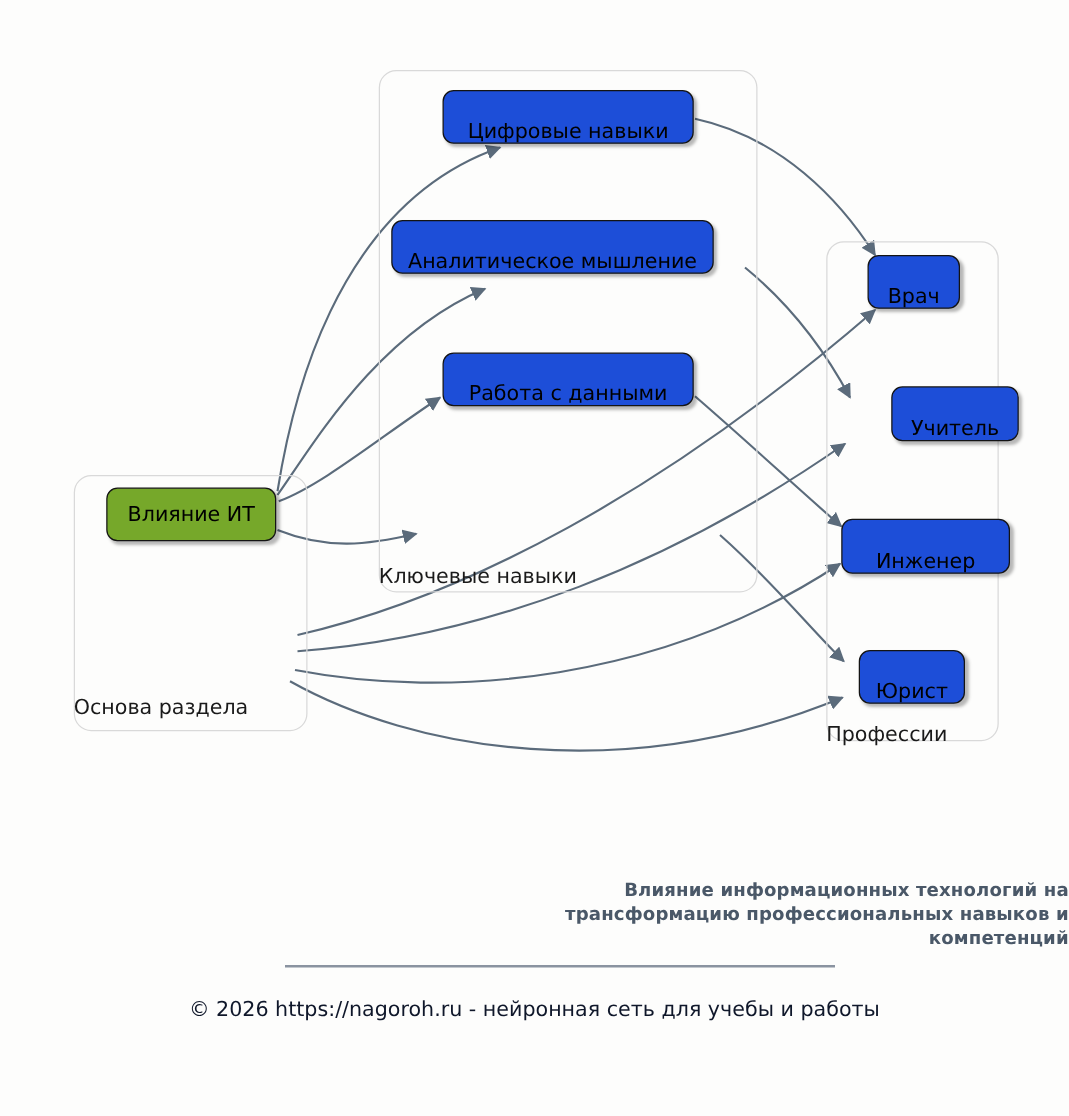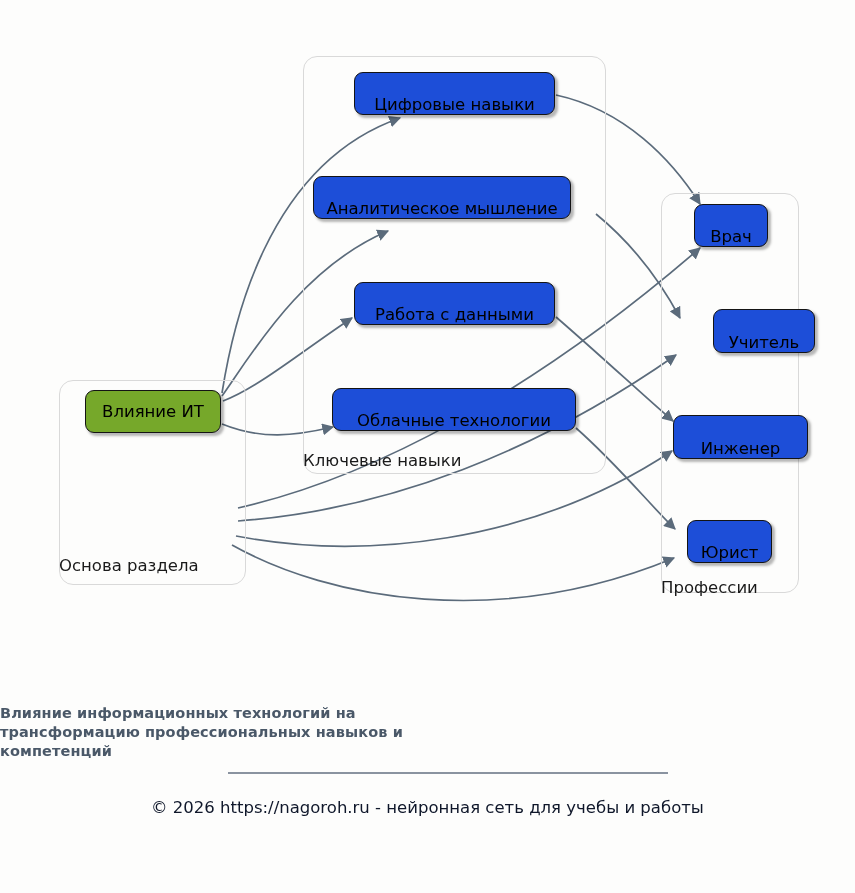--- a/index.html
+++ b/index.html
@@ -61,21 +61,21 @@
     white-space: nowrap;
     box-shadow: 2.5px 2.5px 2.5px rgba(0,0,0,0.28);
     user-select: none;
   }
   .node.purple { background: #1d4ed8; align-items: flex-end; }
   .node.green  { background: #76a82a; }
   .footer-title {
     position: absolute;
     left: 0; width: 855px;
     top: 704px;
-    text-align: left;
+    text-align: right;
     font-size: 14.5px;
     font-weight: bold;
     color: #4a5868;
     line-height: 19px;
     letter-spacing: 0.1px;
   }
   .footer-title .ftl { display: block; }
   .footer-rule {
     position: absolute;
     left: 228px;
@@ -142,23 +142,20 @@
   </div>
 
   <div class="node purple" style="left:313px; top:176px; width:258px; height:43px;">
     <span>Аналитическое мышление</span>
   </div>
 
   <div class="node purple" style="left:354px; top:282px; width:201px; height:43px;">
     <span>Работа с данными</span>
   </div>
 
-  <div class="node purple" style="left:332px; top:388px; width:244px; height:43px;">
-    <span>Облачные технологии</span>
-  </div>
 
   <div class="node purple" style="left:694px; top:204px; width:74px; height:43px;">
     <span>Врач</span>
   </div>
 
   <div class="node purple" style="left:713px; top:309px; width:102px; height:44px;">
     <span>Учитель</span>
   </div>
 
   <div class="node purple" style="left:673px; top:415px; width:135px; height:44px;">

